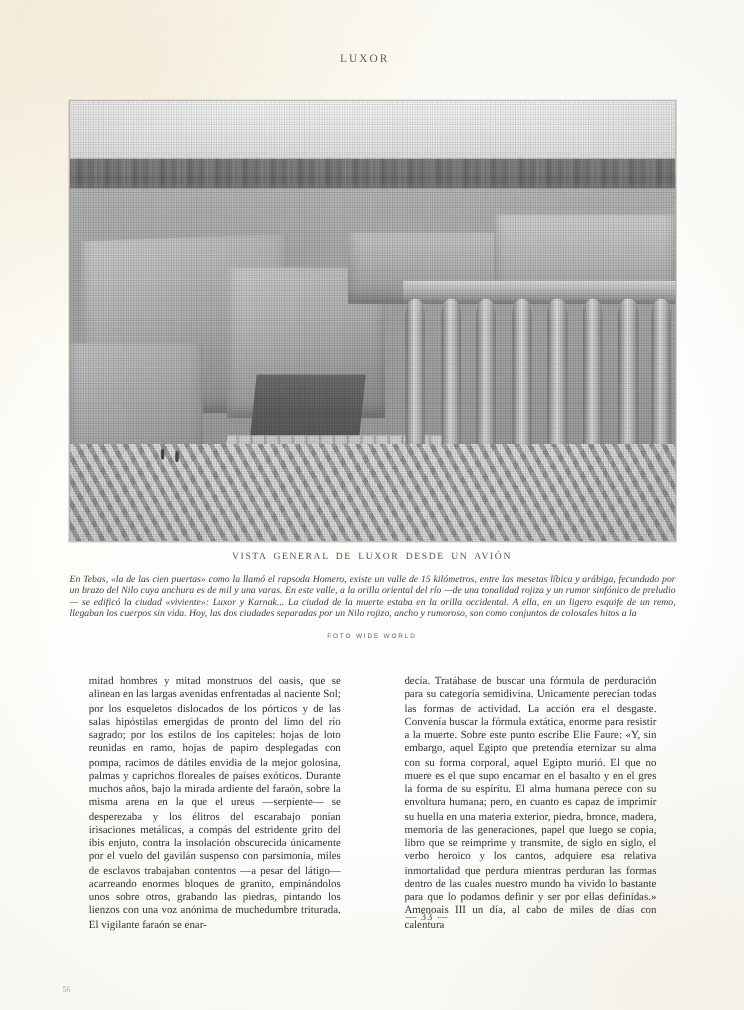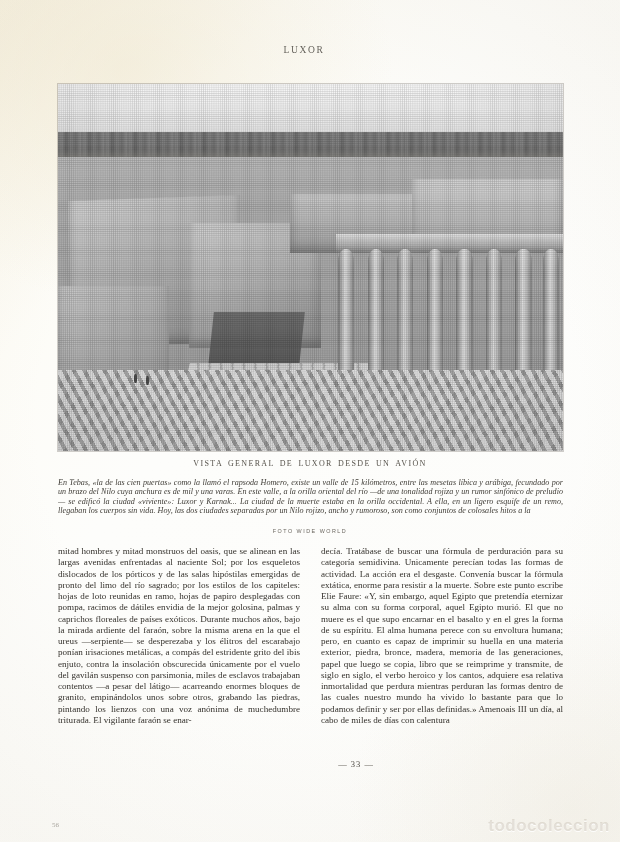--- a/index.html
+++ b/index.html
@@ -230,21 +230,21 @@
     justify-content: space-between;
   }
   .col-text {
     width: 242px;
     font-size: 9.1px;
     line-height: 11.25px;
     text-align: justify;
     color: #34312c;
     hyphens: manual;
   }
-  .col-text p { margin: 0; }
+  .col-text p { margin: 16px; }
 
   
   .folio-center {
     position: absolute;
     top: 759px;
     left: 0;
     width: 620px;
     text-align: center;
     font-size: 8.5px;
     color: #4f4b45;
@@ -332,15 +332,14 @@
       <p>mitad hombres y mitad monstruos del oasis, que se alinean en las largas avenidas enfrentadas al naciente Sol; por los esqueletos dislocados de los pórticos y de las salas hipóstilas emergidas de pronto del limo del río sagrado; por los estilos de los capiteles: hojas de loto reunidas en ramo, hojas de papiro desplegadas con pompa, racimos de dátiles envidia de la mejor golosina, palmas y caprichos floreales de países exóticos. Durante muchos años, bajo la mirada ardiente del faraón, sobre la misma arena en la que el ureus —serpiente— se desperezaba y los élitros del escarabajo ponían irisaciones metálicas, a compás del estridente grito del ibis enjuto, contra la insolación obscurecida únicamente por el vuelo del gavilán suspenso con parsimonia, miles de esclavos trabajaban contentos —a pesar del látigo— acarreando enormes bloques de granito, empinándolos unos sobre otros, grabando las piedras, pintando los lienzos con una voz anónima de muchedumbre triturada. El vigilante faraón se enar-</p>
     </div>
     <div class="col-text">
       <p>decía. Tratábase de buscar una fórmula de perduración para su categoría semidivina. Unicamente perecían todas las formas de actividad. La acción era el desgaste. Convenía buscar la fórmula extática, enorme para resistir a la muerte. Sobre este punto escribe Elie Faure: «Y, sin embargo, aquel Egipto que pretendía eternizar su alma con su forma corporal, aquel Egipto murió. El que no muere es el que supo encarnar en el basalto y en el gres la forma de su espíritu. El alma humana perece con su envoltura humana; pero, en cuanto es capaz de imprimir su huella en una materia exterior, piedra, bronce, madera, memoria de las generaciones, papel que luego se copia, libro que se reimprime y transmite, de siglo en siglo, el verbo heroico y los cantos, adquiere esa relativa inmortalidad que perdura mientras perduran las formas dentro de las cuales nuestro mundo ha vivido lo bastante para que lo podamos definir y ser por ellas definidas.» Amenoais III un día, al cabo de miles de días con calentura</p>
     </div>
   </div>
 
   <div class="folio-center">— 33 —</div>
   <div class="folio-corner">56</div>
 
-  <div class="watermark">todocoleccion</div>
 
 </div>
 
 </body></html>

